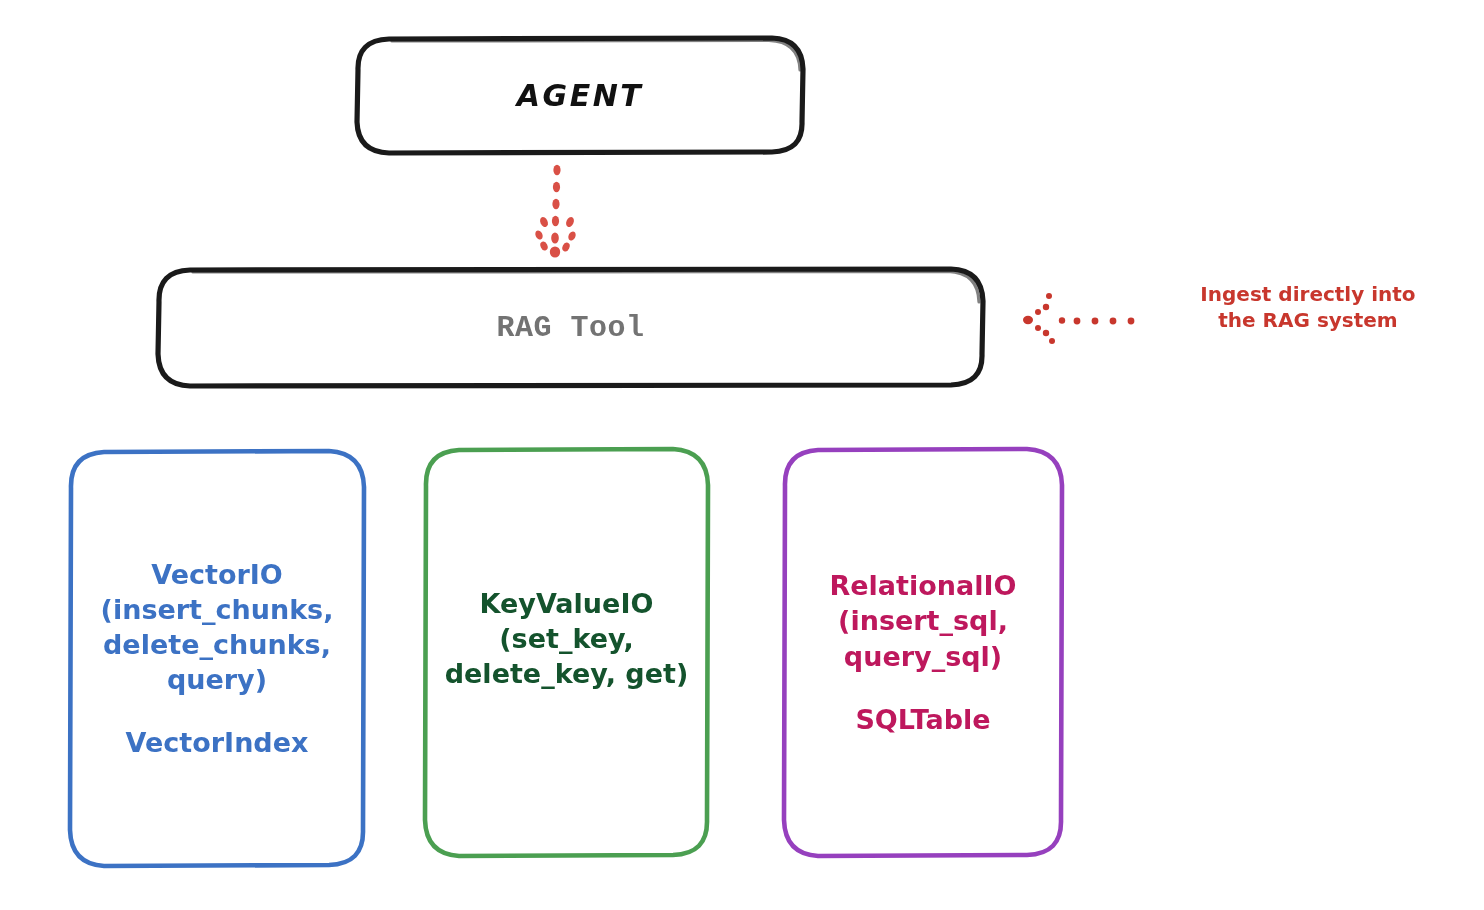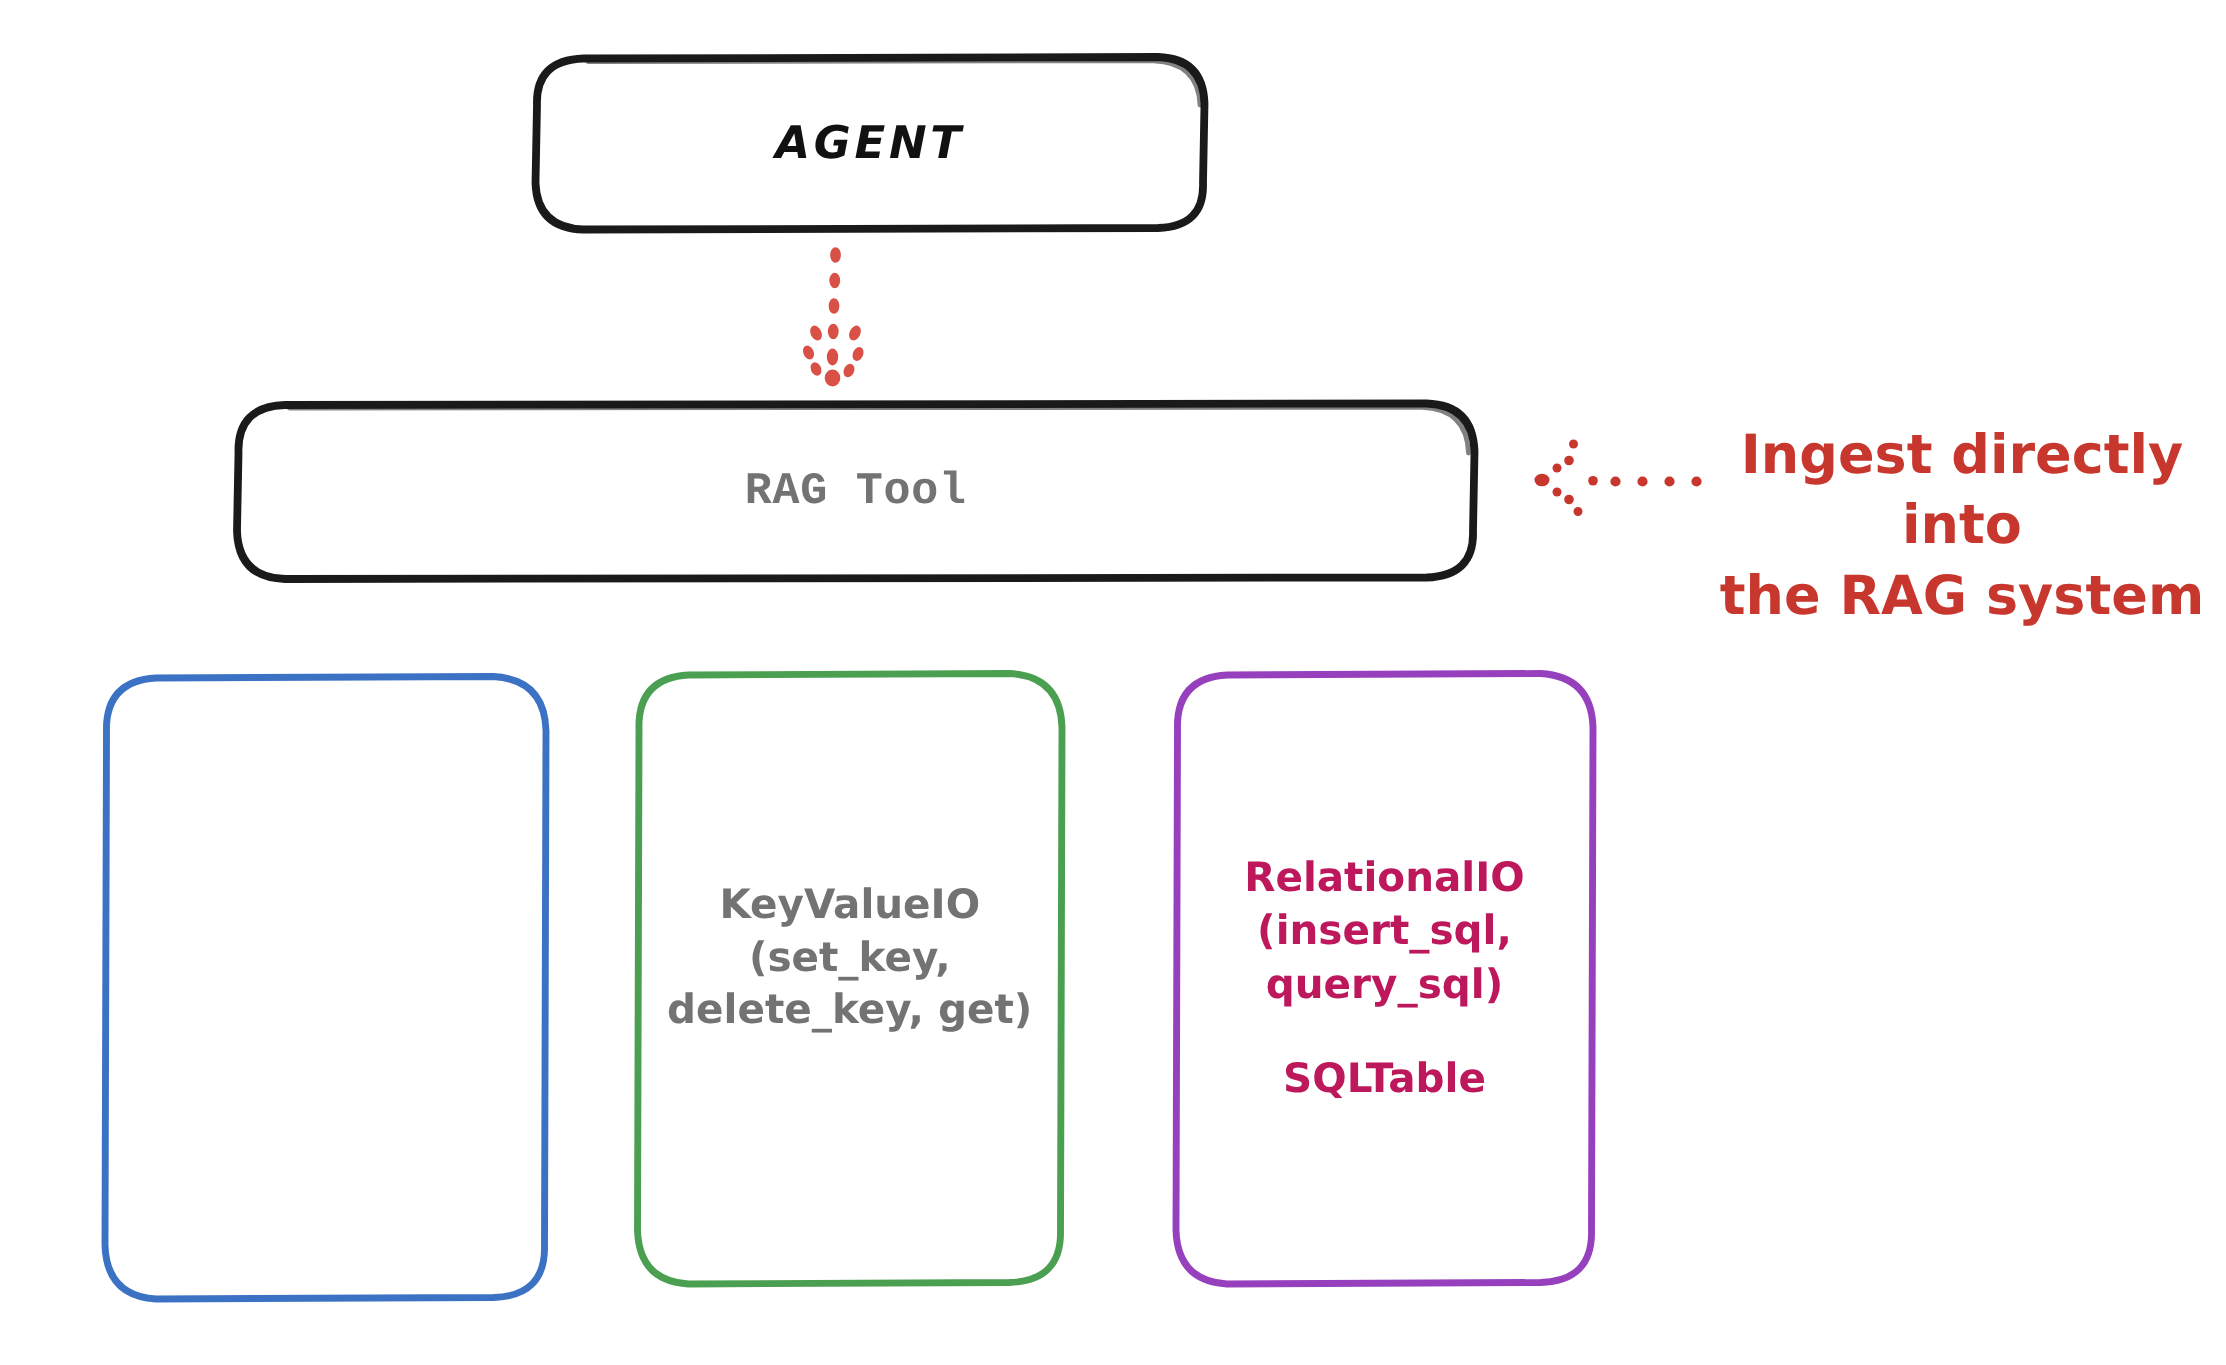--- a/index.html
+++ b/index.html
@@ -50,28 +50,28 @@
     letter-spacing: 0.5px;
     color: #737373;
   }
   .store-text {
     font-family: "DejaVu Sans", sans-serif;
     font-weight: 600;
     font-size: 27px;
     line-height: 1.30;
   }
   .store-text.blue   { color: #3C72C4; }
-  .store-text.green  { color: #737373; }
+  .store-text.green  { color: #14532d; }
   .store-text.purple { color: #be185d; }
   .store-gap { height: 28px; }
   .annotation-text {
     position: absolute;
     font-family: "DejaVu Sans", sans-serif;
     font-weight: 600;
-    font-size: 36px;
+    font-size: 20px;
     line-height: 1.30;
     color: #C8372D;
     text-align: center;
     white-space: pre-line;
     pointer-events: none;
   }
 </style>
 </head>
 <body>
 
@@ -141,20 +141,28 @@
     <span class="top-node-text">AGENT</span>
   </div>
 
   <div class="node-label" style="left:158px; top:269px; width:825px; height:117px;">
     <span class="rag-node-text">RAG Tool</span>
   </div>
 
   <div class="annotation-text" style="left:1143px; top:281px; width:330px;">Ingest directly into
 the RAG system</div>
 
+  <div class="node-label" style="left:70px; top:451px; width:294px; height:415px;">
+    <span class="store-text blue">VectorIO</span>
+    <span class="store-text blue">(insert_chunks,
+delete_chunks,
+query)</span>
+    <span class="store-gap"></span>
+    <span class="store-text blue">VectorIndex</span>
+  </div>
 
   <div class="node-label" style="left:425px; top:449px; width:283px; height:407px;">
     <span class="store-text green">KeyValueIO</span>
     <span class="store-text green">(set_key,
 delete_key, get)</span>
     <span class="store-gap"></span>
   </div>
 
   <div class="node-label" style="left:784px; top:449px; width:278px; height:407px;">
     <span class="store-text purple">RelationalIO</span>

